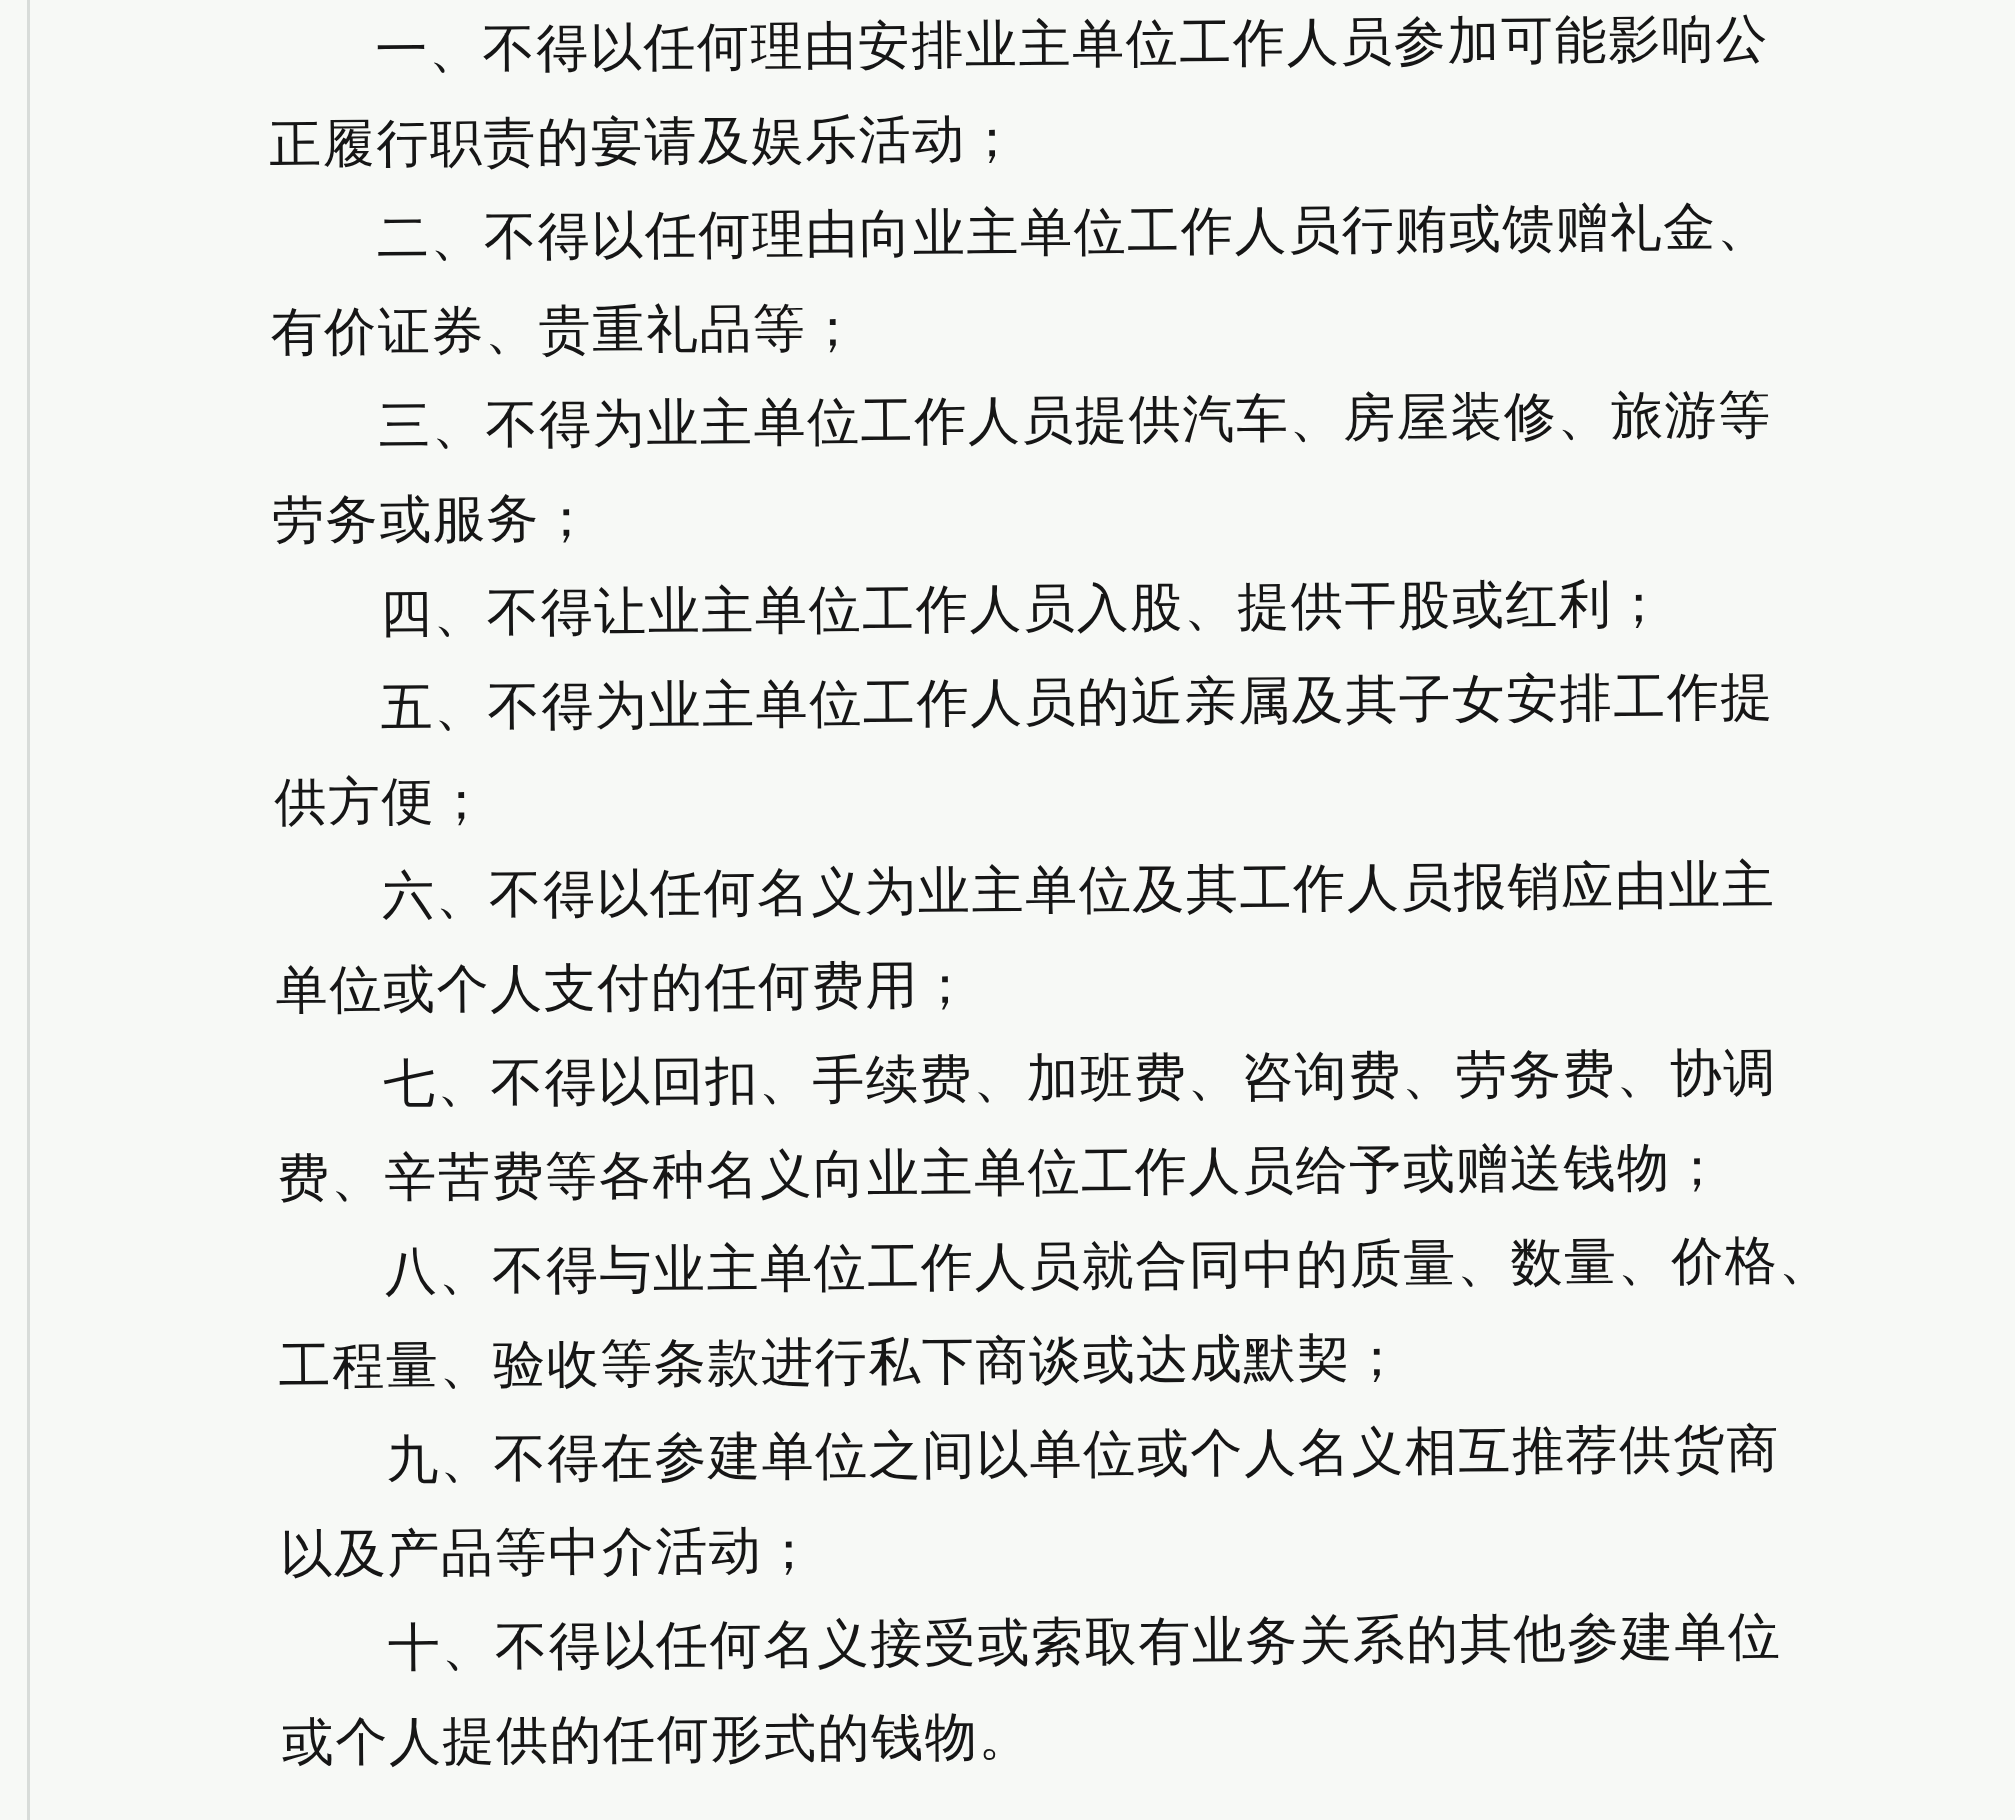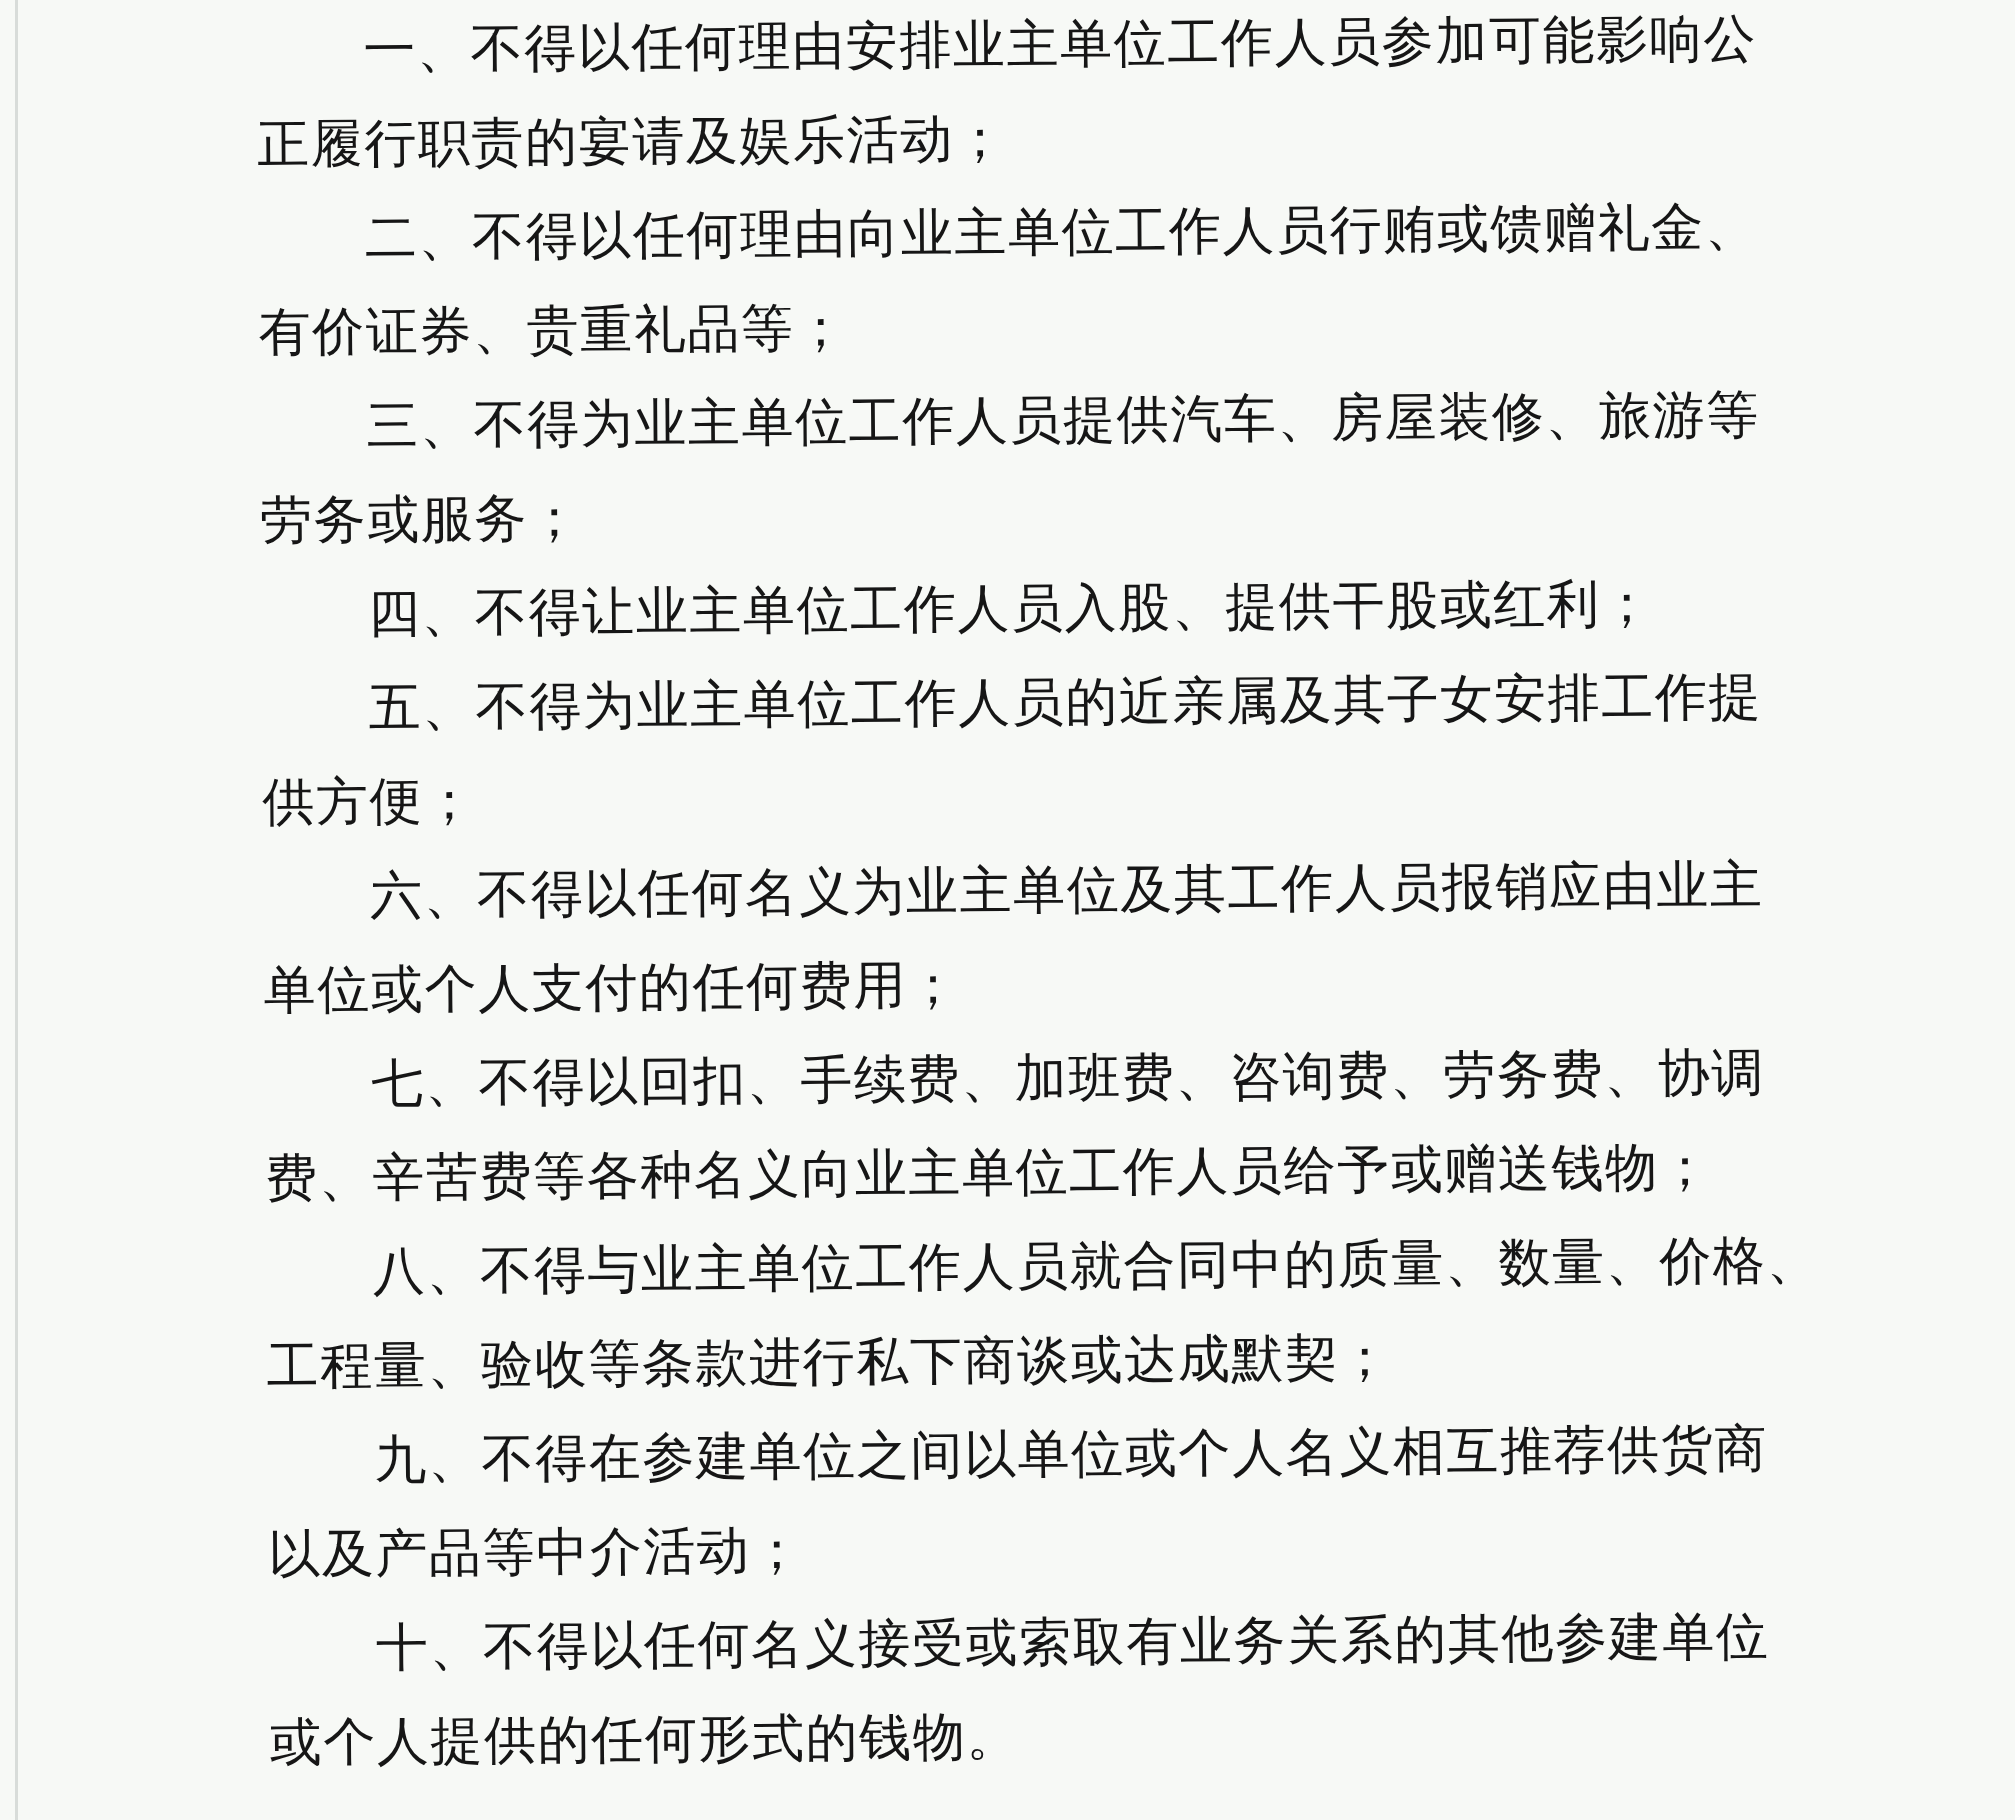--- a/index.html
+++ b/index.html
@@ -14,20 +14,21 @@
     height:1820px;
     overflow:hidden;
     background:var(--paper);
     font-family:"Liberation Serif","DejaVu Serif",serif;
   }
   .page{
     position:relative;
     width:1707px;
     height:1820px;
     background:var(--paper);
+    margin-left:12px;
   }
   
   .scan-edge{
     position:absolute;
     left:15.4px;
     top:0;
     bottom:0;
     width:2.4px;
     background:var(--edge);
   }

